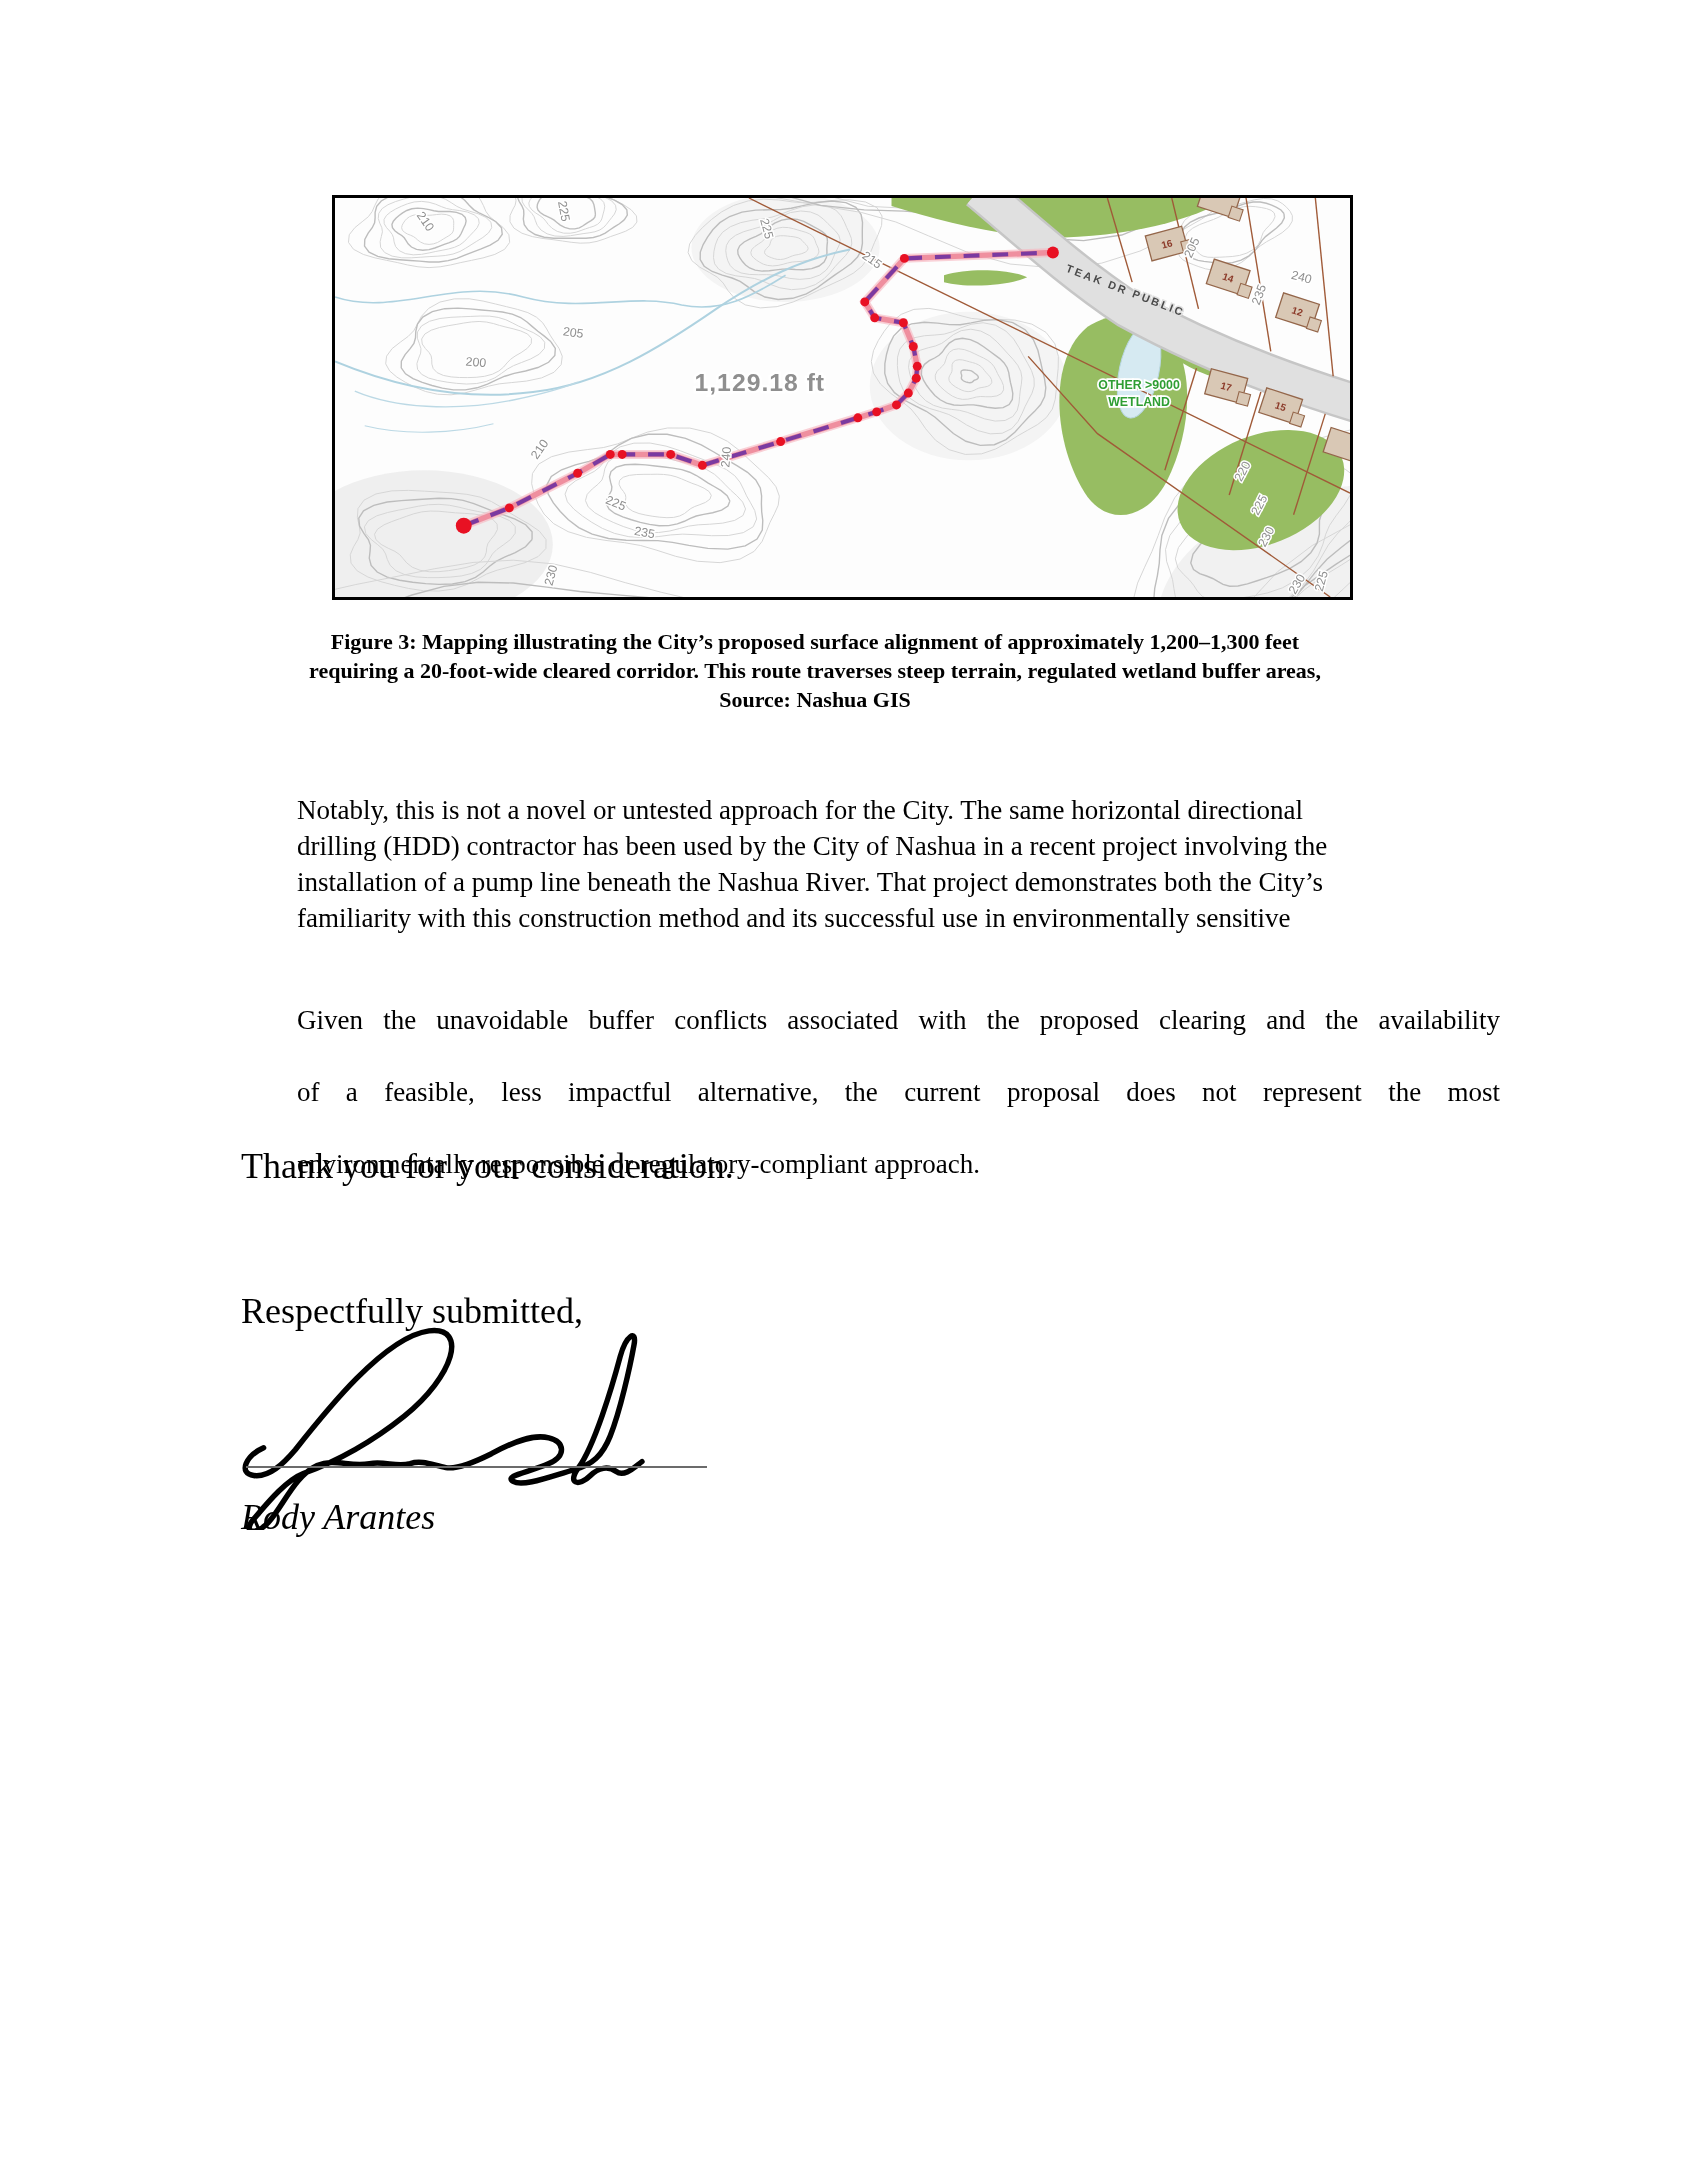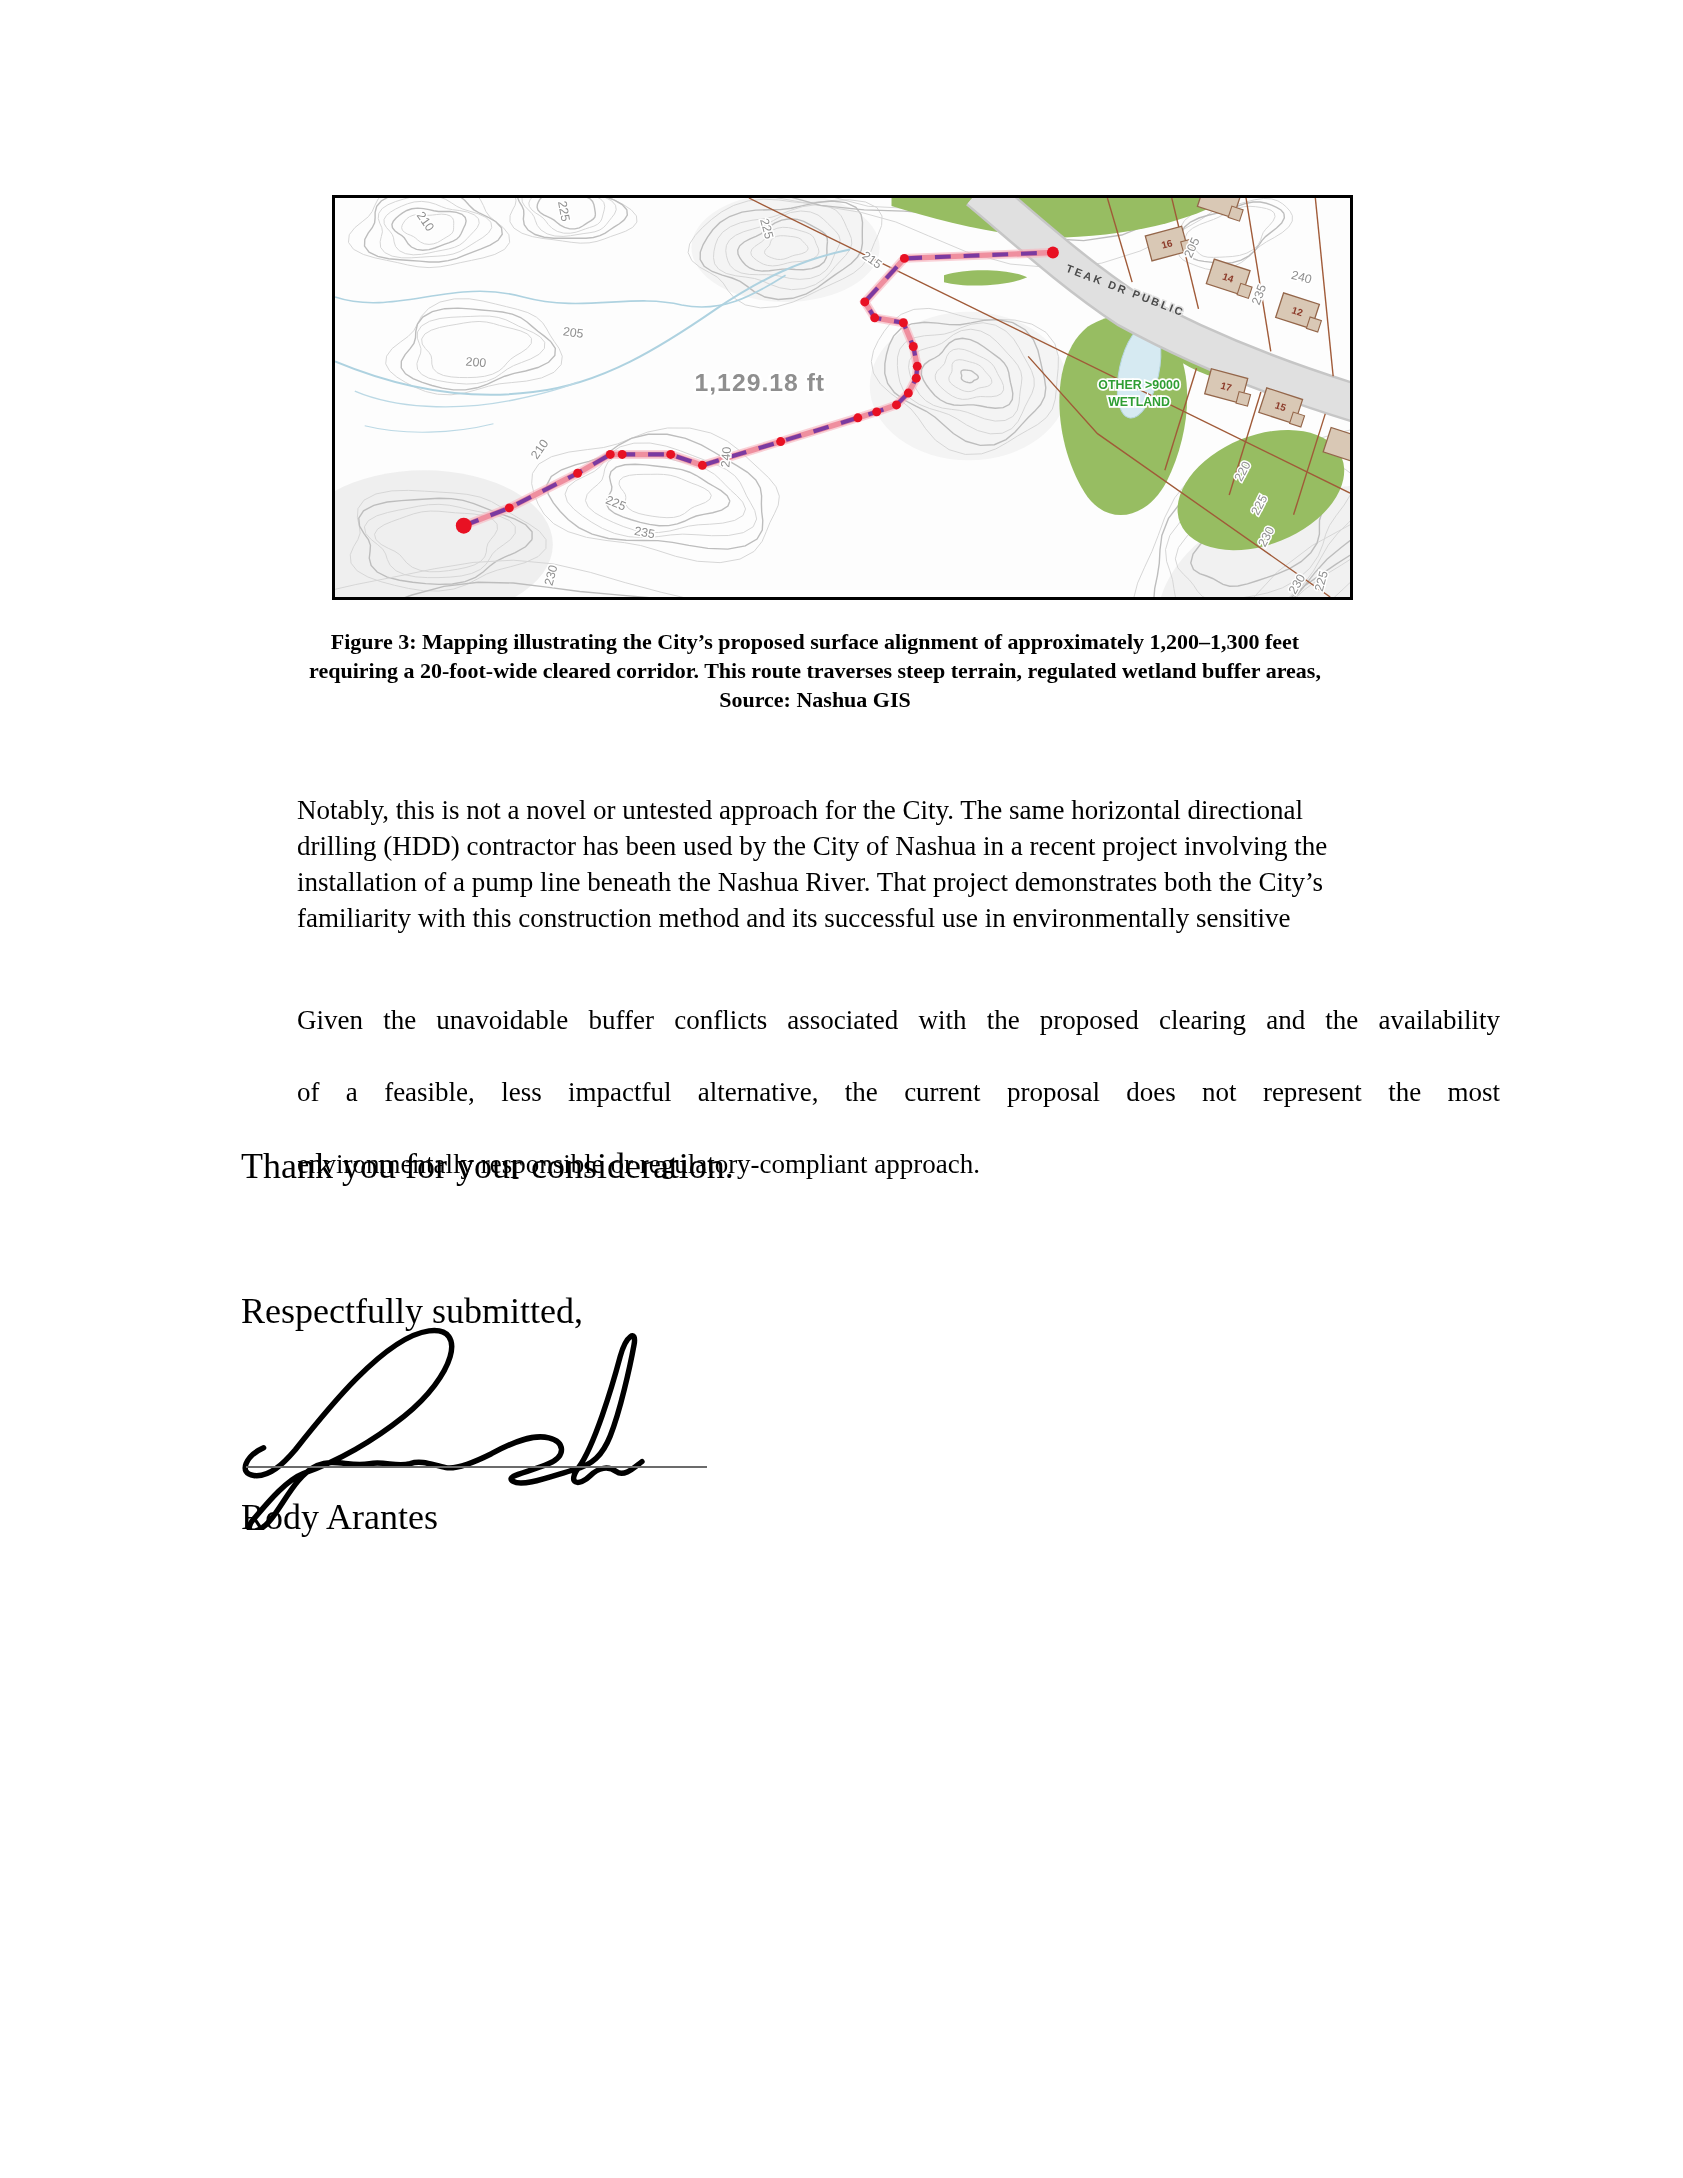--- a/index.html
+++ b/index.html
@@ -13,21 +13,21 @@
   .para{position:absolute;left:257px;width:1203px;font-size:27px;line-height:36px;margin-left:40px;}
   .para .line{white-space:nowrap;}
   .para.justified .line{white-space:normal;}
   .para.justified .line:not(:last-child){text-align:justify;}
   .para.justified .line:not(:last-child)::after{content:"";display:inline-block;width:100%;height:0;}
   #para1{top:792px;}
   #para2{top:1002px;}
   .single{position:absolute;left:241px;font-size:36px;line-height:36px;white-space:nowrap;}
   #thanks{top:1148px;}
   #closing{top:1293px;}
-  #signer{top:1499px;}
+  #signer{top:1499px;font-style:italic;}
   .sig-line{position:absolute;left:246px;top:1466px;width:461px;height:0;
             border-top:2px solid #6b6b6b;}
   .signature{position:absolute;left:226px;top:1317px;width:515px;height:213px;}
 </style>
 </head>
 <body>
 
 <div class="page">
 
   <div class="map-figure">

